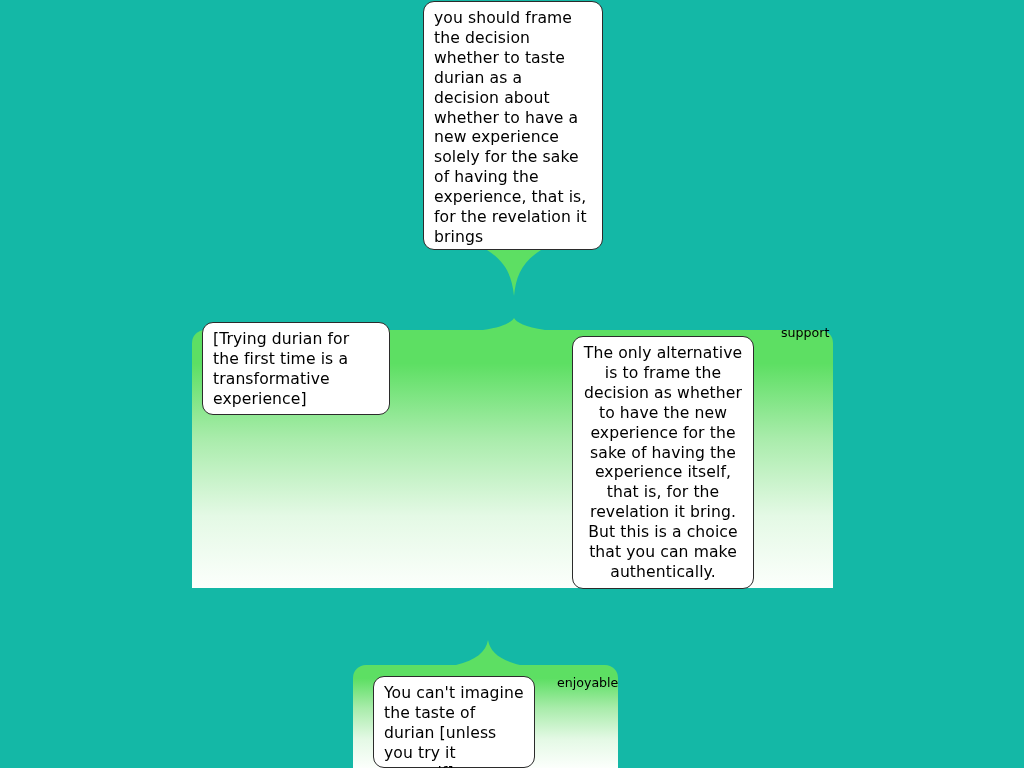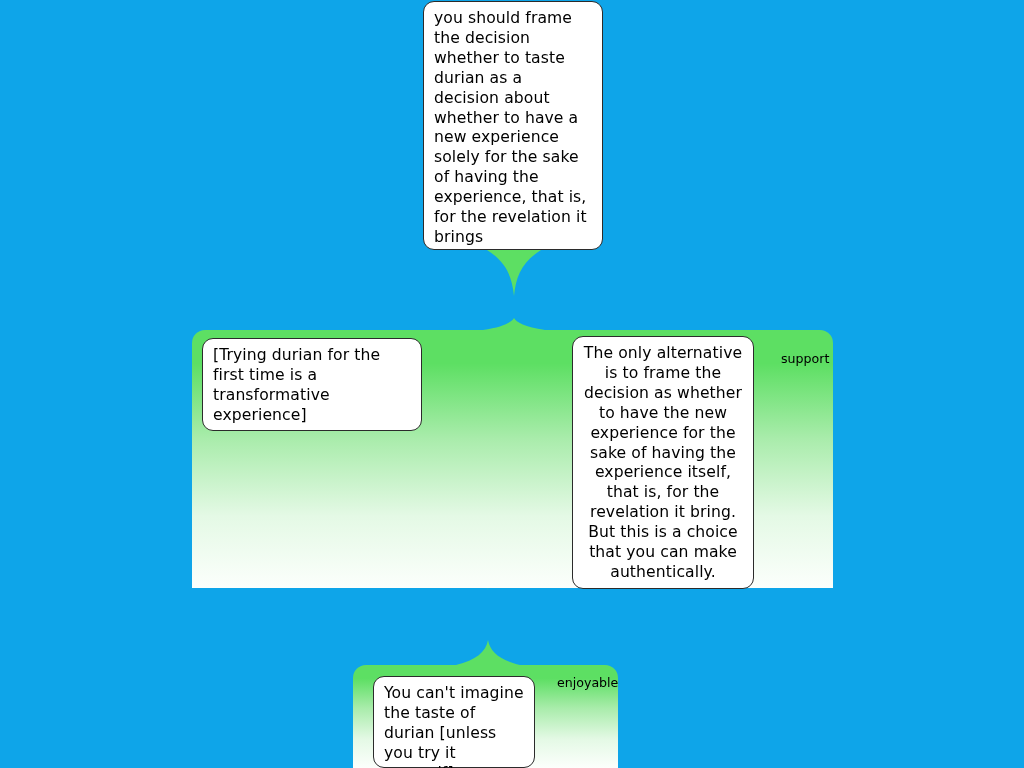--- a/index.html
+++ b/index.html
@@ -13,21 +13,21 @@
     position: relative;
     overflow: hidden;
     font-family: "DejaVu Sans", sans-serif;
   }
 
   .canvas {
     position: absolute;
     left: 0; top: 0;
     width: 1024px;
     height: 768px;
-    background: #0ea5e9;
+    background: #14b8a6;
   }
 
   
   .connectors {
     position: absolute;
     left: 0; top: 0;
     width: 1024px;
     height: 768px;
     pointer-events: none;
   }
@@ -72,27 +72,27 @@
   }
 
   #support-panel {
     left: 192px;
     top: 330px;
     width: 641px;
     height: 258px;
   }
   #support-panel-label {
     left: 781px;
-    top: 352px;
+    top: 326px;
   }
 
   #reason-1 {
     left: 202px;
-    top: 338px;
-    width: 220px;
+    top: 322px;
+    width: 188px;
     height: 93px;
   }
   #reason-2 {
     left: 398px;
     top: 336px;
     width: 176px;
     height: 194px;
   }
   #reason-3 {
     left: 572px;

